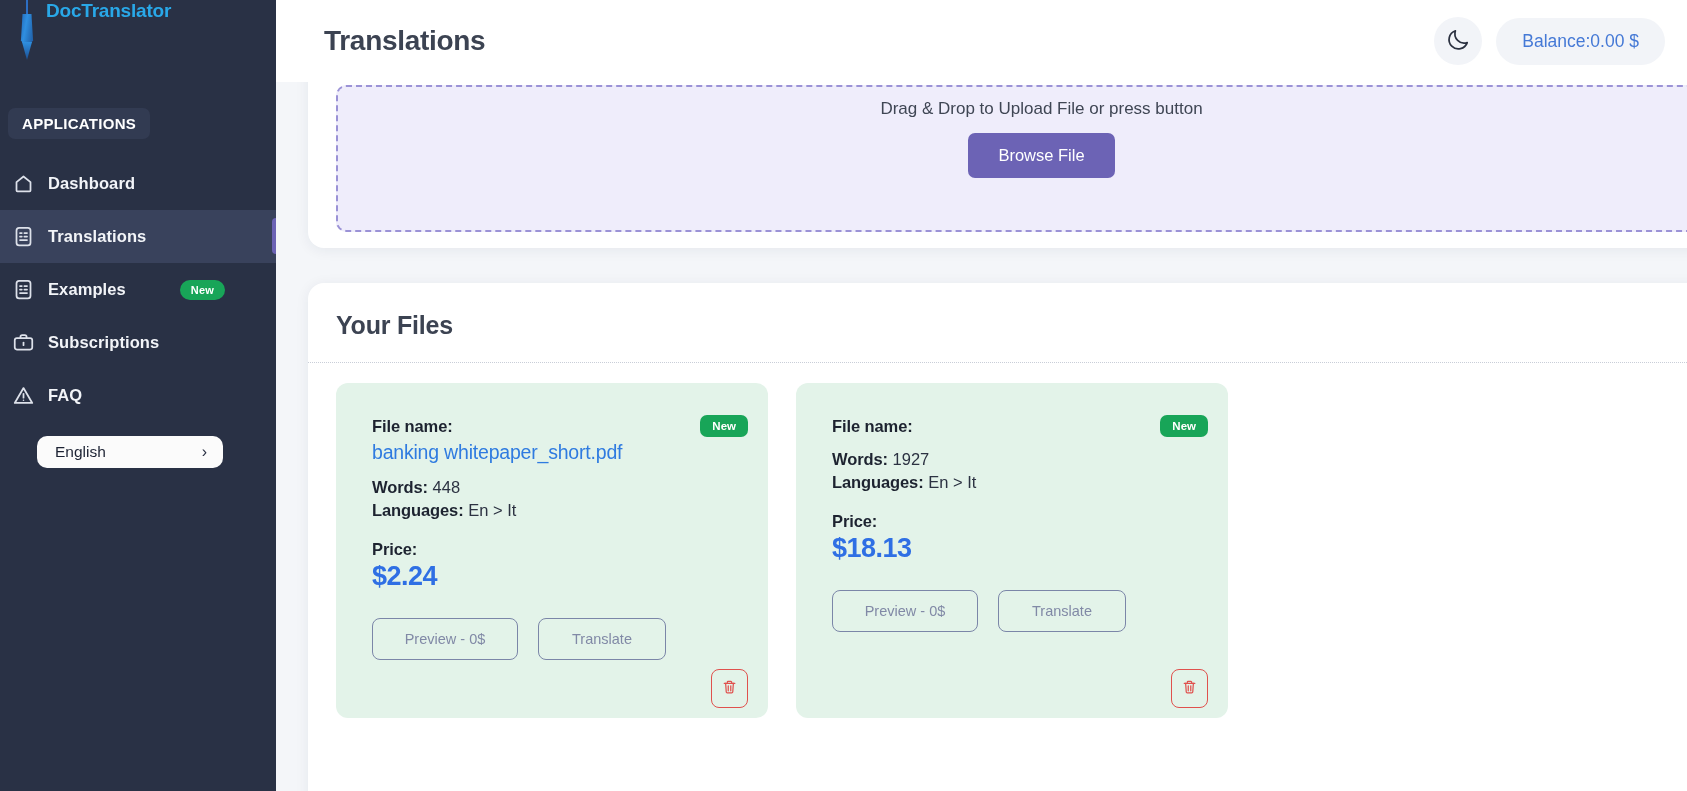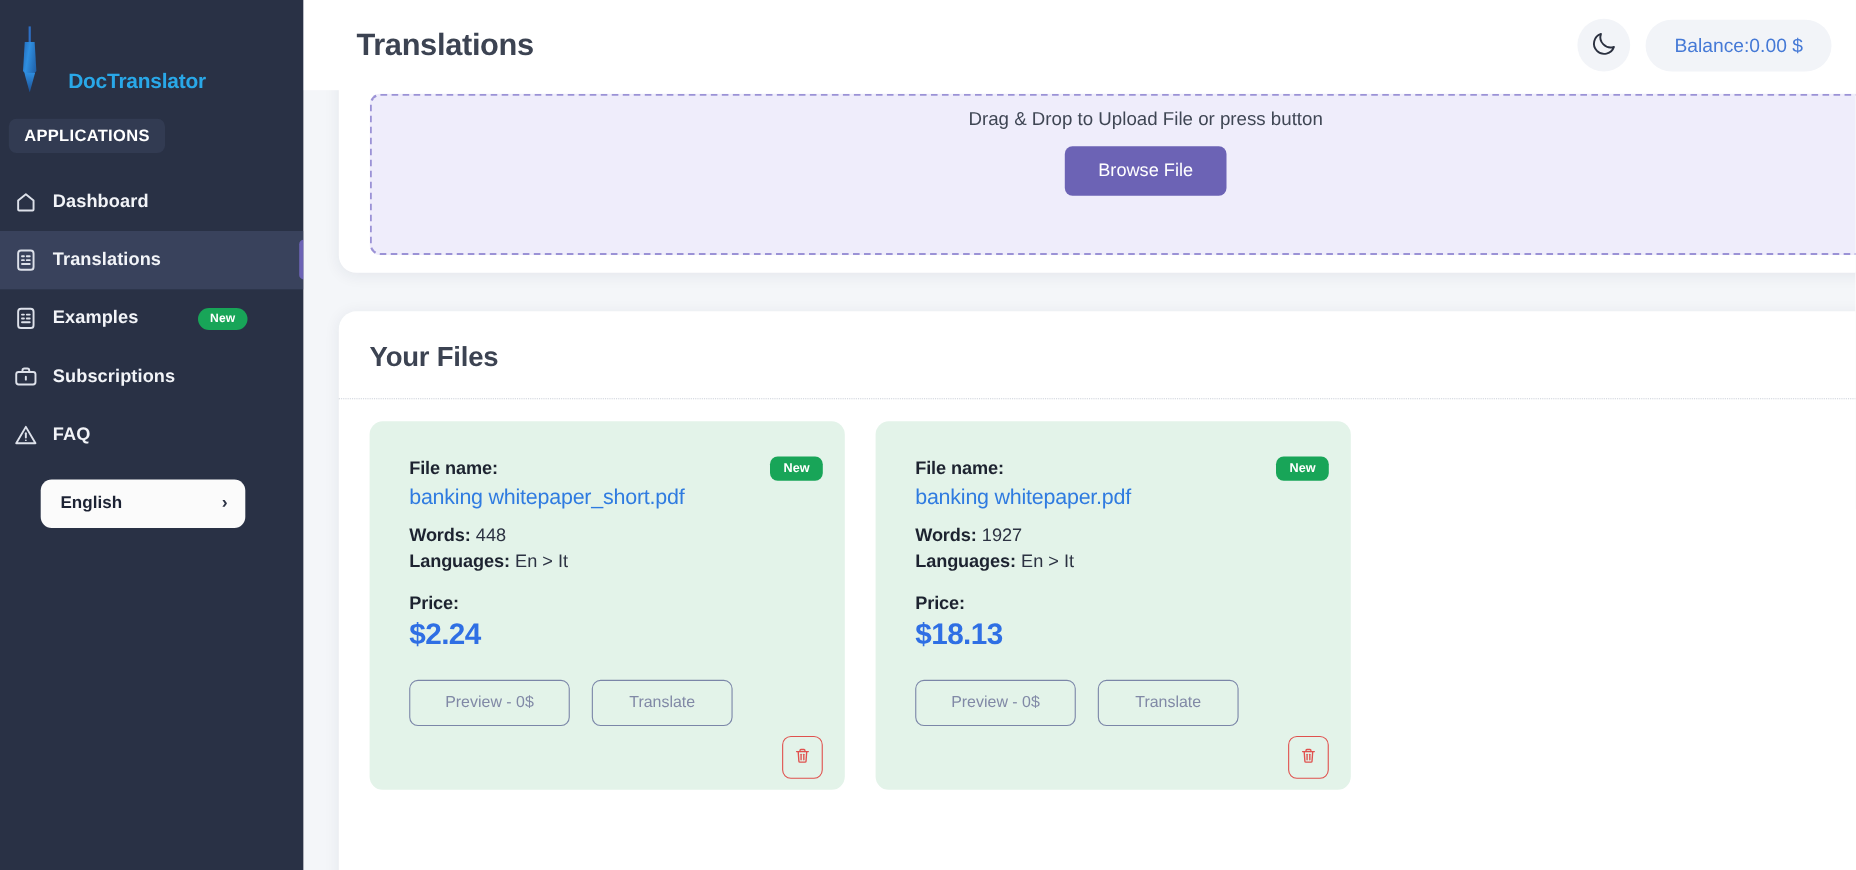--- a/index.html
+++ b/index.html
@@ -25,23 +25,23 @@
     min-width: 276px;
     height: 791px;
     background: #293145;
     position: relative;
     overflow: hidden;
   }
 
   .logo-area {
     height: 86px;
     display: flex;
-    align-items: flex-end;
+    align-items: flex-start;
     padding-left: 14px;
-    gap: 22px;
+    gap: 6px;
   }
   .logo-mark {
     width: 26px;
     height: 62px;
     position: relative;
     flex: 0 0 26px;
   }
   .logo-mark .spire {
     position: absolute;
     left: 12px; top: 0;
@@ -122,29 +122,28 @@
     font-size: 11px;
     font-weight: bold;
     padding: 4px 11px;
     border-radius: 10px;
     letter-spacing: 0.2px;
   }
 
   .lang-select {
     margin: 14px 0 0 37px;
     width: 186px;
-    height: 44px;
+    height: 32px;
     background: #fbfbfb;
     border-radius: 10px;
     display: flex;
     align-items: center;
     justify-content: space-between;
     padding: 0 16px 0 18px;
     cursor: pointer;
-    font-weight: bold;
   }
   .lang-select .lang-name {
     color: #1c2233;
     font-size: 15.5px;
   }
   .lang-select .chev { color: #2b3245; font-size: 16px; line-height: 1; }
 
   
   .main {
     flex: 1;
@@ -504,21 +503,20 @@
                 <line x1="14" y1="10" x2="14" y2="18"></line>
               </svg>
             </span>
           </button>
         </div>
 
         <div class="file-card">
           <span class="card-badge">New</span>
 
           <div class="fld-label">File name:</div>
-          <a class="file-link">banking whitepaper.pdf</a>
 
           <div class="meta-row">
             <span class="fld-label">Words:</span>
             <span class="val">1927</span>
           </div>
 
           <div class="meta-row">
             <span class="fld-label">Languages:</span>
             <span class="val">En &gt; It</span>
           </div>

